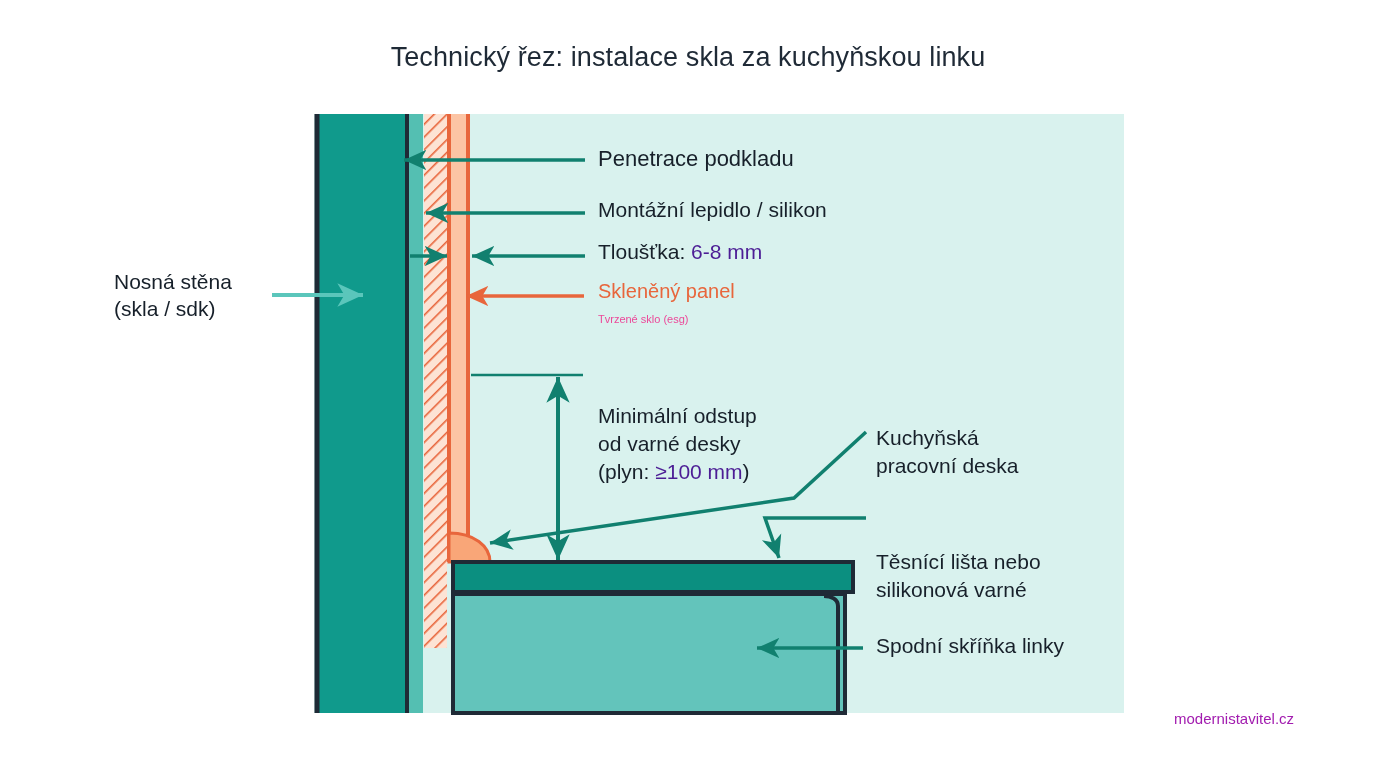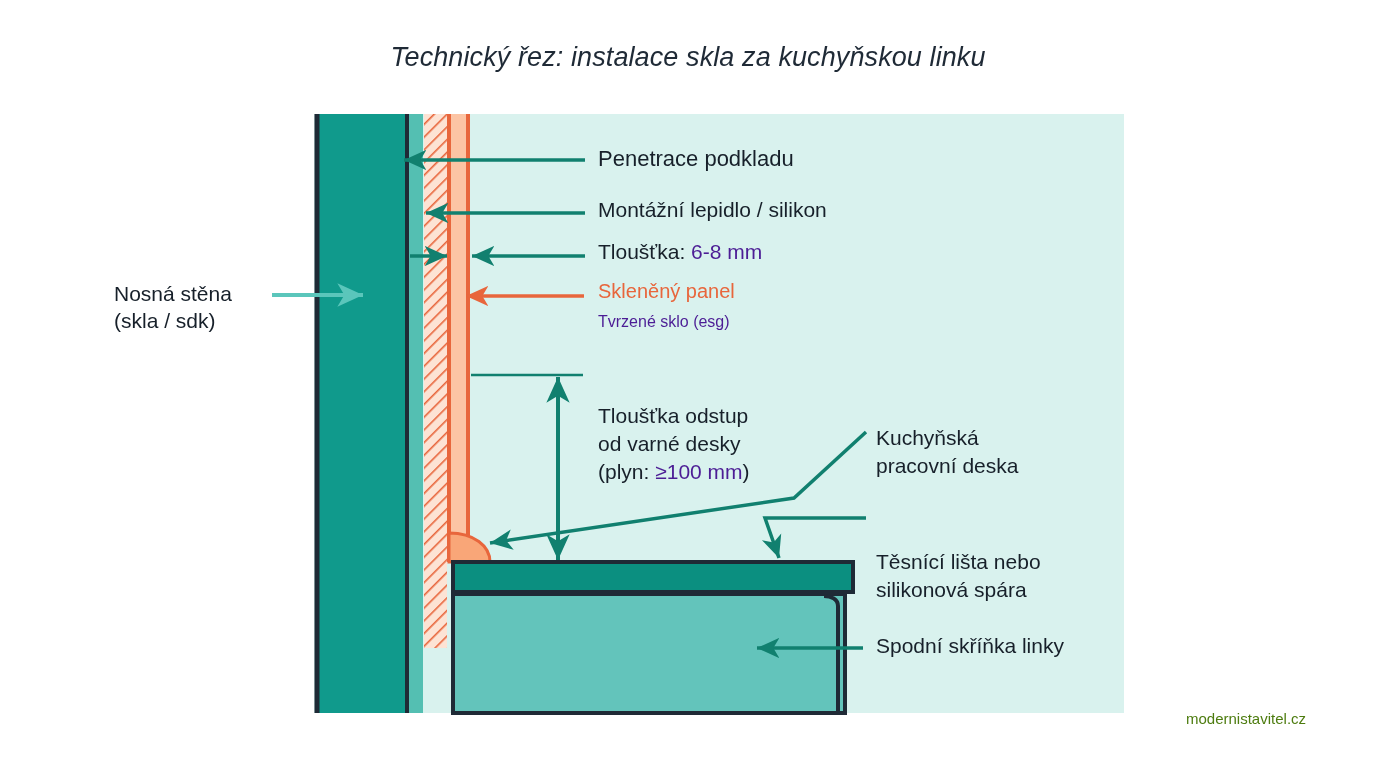--- a/index.html
+++ b/index.html
@@ -17,42 +17,41 @@
     background: #ffffff;
   }
   #title {
     position: absolute;
     left: 0; top: 42px;
     width: 1376px;
     text-align: center;
     font-size: 27px;
     color: #1f2a36;
     letter-spacing: 0.1px;
-    font-style: italic;
   }
   #diagram {
     position: absolute;
     left: 0; top: 0;
     width: 1376px; height: 768px;
   }
   .txt { position: absolute; color: #17202a; }
   #lbl-wall {
     left: 114px; top: 268px;
-    font-size: 21px; line-height: 27px; margin-top: 12px;
+    font-size: 21px; line-height: 27px;
   }
   #lbl-penetration { left: 598px; top: 146px; font-size: 22px; }
   #lbl-adhesive    { left: 598px; top: 198px; font-size: 21px; text-align: right; }
   #lbl-thickness   { left: 598px; top: 240px; font-size: 21px; }
   #lbl-glass {
     left: 598px; top: 280px;
     font-size: 20px; font-weight: normal; color: #e8663c;
   }
   #lbl-glass-sub {
     left: 598px; top: 313px;
-    font-size: 16px; color: #4c1d95;
+    font-size: 11px; color: #ec4899;
   }
   #lbl-clearance {
     left: 598px; top: 402px;
     font-size: 21px; line-height: 28px;
   }
   #lbl-worktop {
     left: 876px; top: 424px;
     font-size: 21px; line-height: 28px;
   }
   #lbl-seal {
@@ -61,22 +60,21 @@
   }
   #lbl-cabinet {
     left: 876px; top: 634px;
     font-size: 21px;
   }
   .accent { color: #4c1d95; }
   #watermark {
     position: absolute;
     left: 1174px; top: 710px;
     font-size: 15px;
-    color: #4d7c0f;
-    margin-left: 12px;
+    color: #a21caf;
   }
 </style>
 </head>
 <body>
 
 <div id="root">
 
   <div id="title">Technický řez: instalace skla za kuchyňskou linku</div>
 
   <svg id="diagram" viewBox="0 0 1376 768">
@@ -155,34 +153,34 @@
   <div class="txt" id="lbl-thickness">
     <span>Tloušťka:</span>
     <span class="accent">6-8 mm</span>
   </div>
 
   <div class="txt" id="lbl-glass">Skleněný panel</div>
 
   <div class="txt" id="lbl-glass-sub">Tvrzené sklo (esg)</div>
 
   <div class="txt" id="lbl-clearance">
-    <div>Tloušťka odstup</div>
+    <div>Minimální odstup</div>
     <div>od varné desky</div>
     <div>
       <span>(plyn:</span>
       <span class="accent">≥100 mm</span><span>)</span>
     </div>
   </div>
 
   <div class="txt" id="lbl-worktop">
     <div>Kuchyňská</div>
     <div>pracovní deska</div>
   </div>
 
   <div class="txt" id="lbl-seal">
     <div>Těsnící lišta nebo</div>
-    <div>silikonová spára</div>
+    <div>silikonová varné</div>
   </div>
 
   <div class="txt" id="lbl-cabinet">Spodní skříňka linky</div>
 
   <div id="watermark">modernistavitel.cz</div>
 </div>
 
 </body></html>

